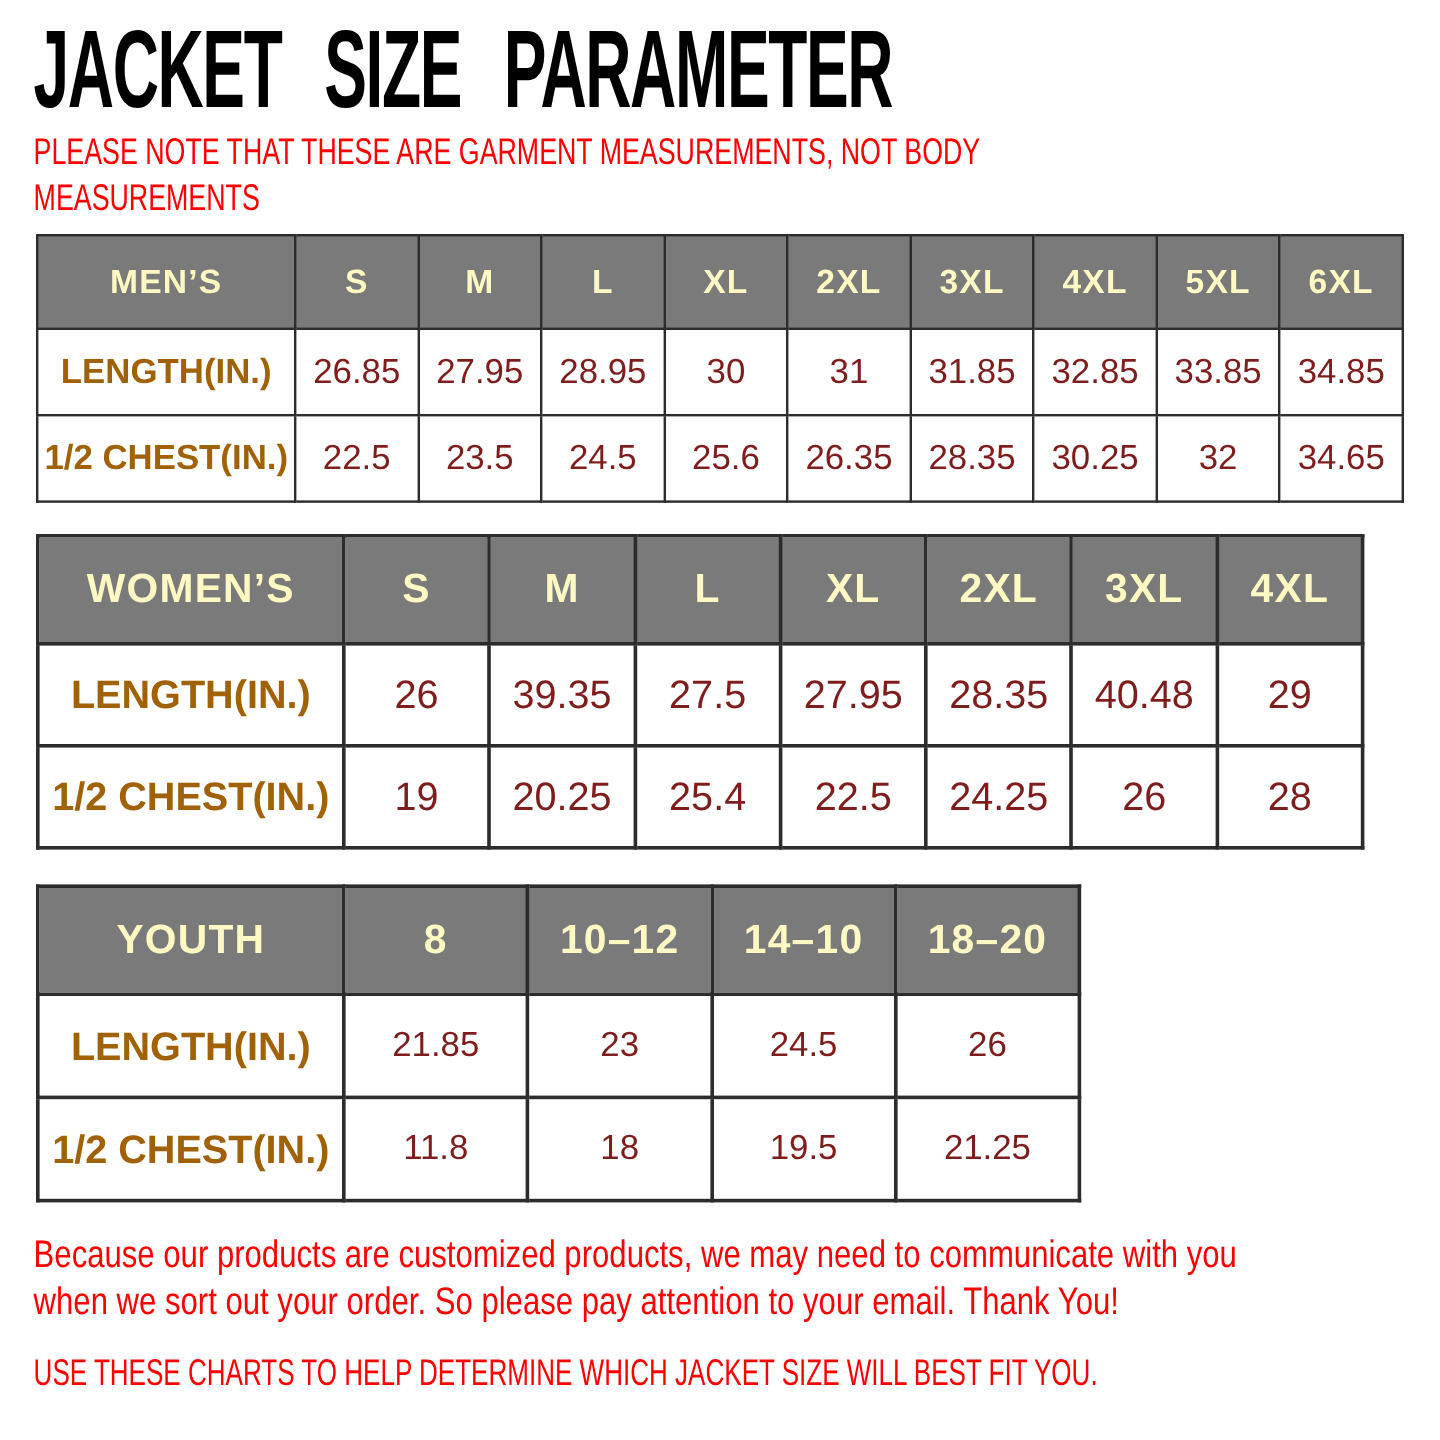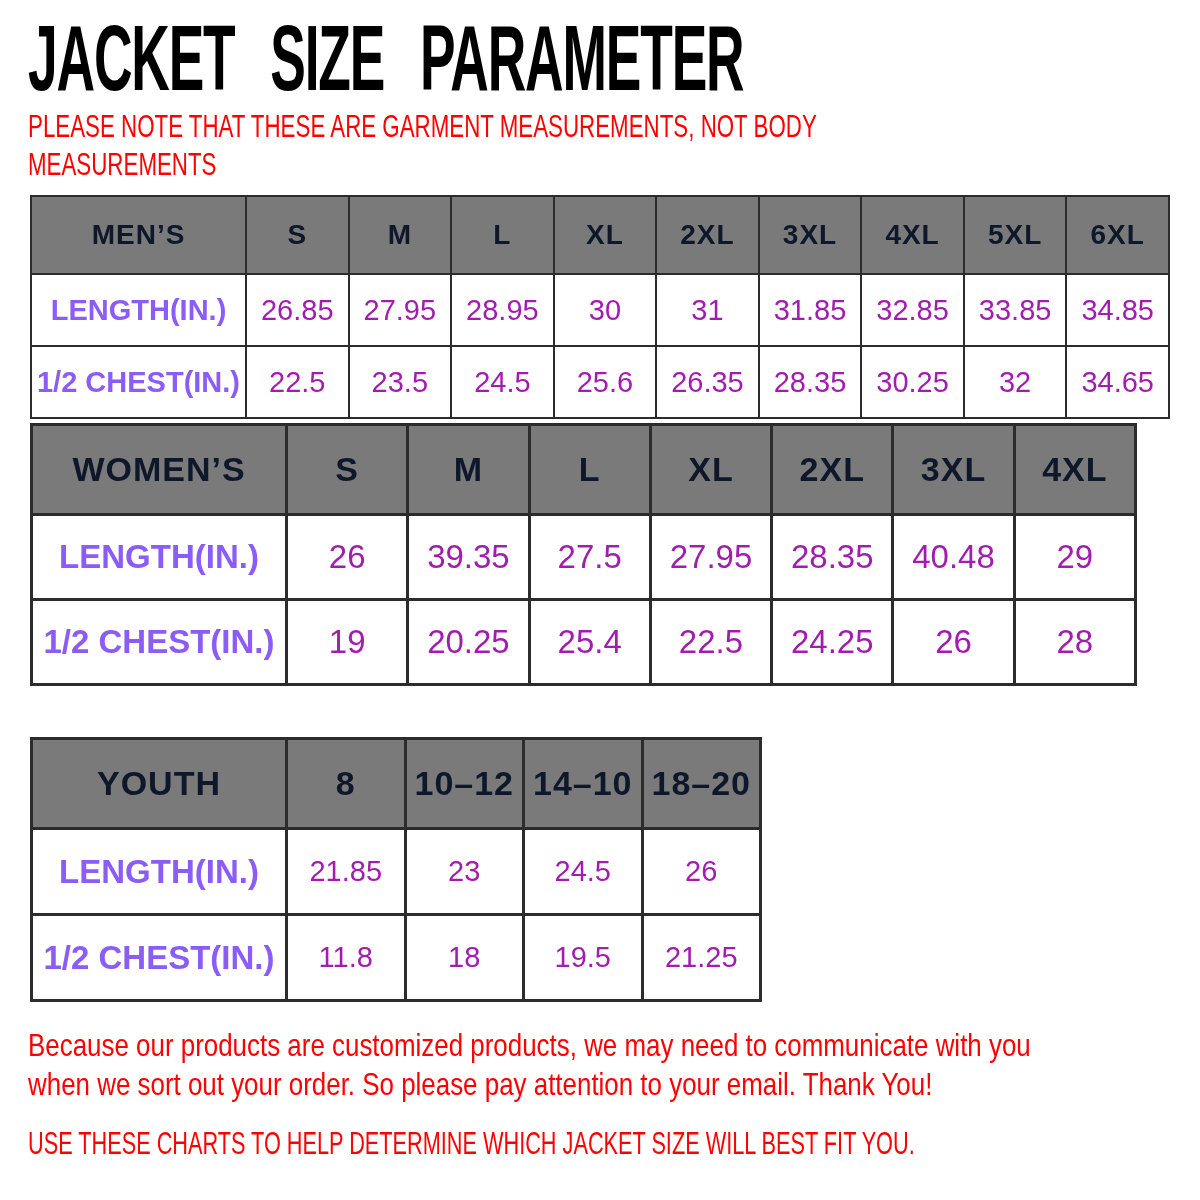--- a/index.html
+++ b/index.html
@@ -40,48 +40,48 @@
     position:absolute;
     border-collapse:collapse;
     table-layout:fixed;
     background:#ffffff;
   }
   th,td{
     text-align:center;vertical-align:middle;
     overflow:hidden;white-space:nowrap;
   }
   thead th{
-    background:#7a7a7a;color:#0f172a;
+    background:#7a7a7a;color:#fef9c3;
     font-weight:600;letter-spacing:1px;
   }
-  td{color:#a21caf;}
-  td.rowlabel{font-weight:600;color:#8b5cf6;}
+  td{color:#7f1d1d;}
+  td.rowlabel{font-weight:600;color:#a16207;}
 
   
   .tbl-mens{left:30px;top:195px;width:1140px;}
   .tbl-mens th,.tbl-mens td{border:2px solid #2c2c2c;}
   .tbl-mens col.label-col{width:215px;}
   .tbl-mens thead tr{height:78px;}
   .tbl-mens tbody tr{height:72px;}
   .tbl-mens thead th{font-size:28px;}
   .tbl-mens td{font-size:29px;}
   .tbl-mens td.rowlabel{font-size:29px;}
 
   
-  .tbl-womens{left:30px;top:423px;width:1107px;}
+  .tbl-womens{left:30px;top:445px;width:1107px;}
   .tbl-womens th,.tbl-womens td{border:3px solid #2c2c2c;}
   .tbl-womens col.label-col{width:255px;}
   .tbl-womens thead tr{height:90px;}
   .tbl-womens tbody tr{height:85px;}
   .tbl-womens thead th{font-size:34px;}
   .tbl-womens td{font-size:33px;}
   .tbl-womens td.rowlabel{font-size:33px;}
 
   
-  .tbl-youth{left:30px;top:737px;width:732px;}
+  .tbl-youth{left:30px;top:737px;width:871px;}
   .tbl-youth th,.tbl-youth td{border:3px solid #2c2c2c;}
   .tbl-youth col.label-col{width:255px;}
   .tbl-youth thead tr{height:90px;}
   .tbl-youth tbody tr{height:86px;}
   .tbl-youth thead th{font-size:34px;}
   .tbl-youth td{font-size:29px;}
   .tbl-youth td.rowlabel{font-size:33px;}
 </style>
 </head>
 <body>

